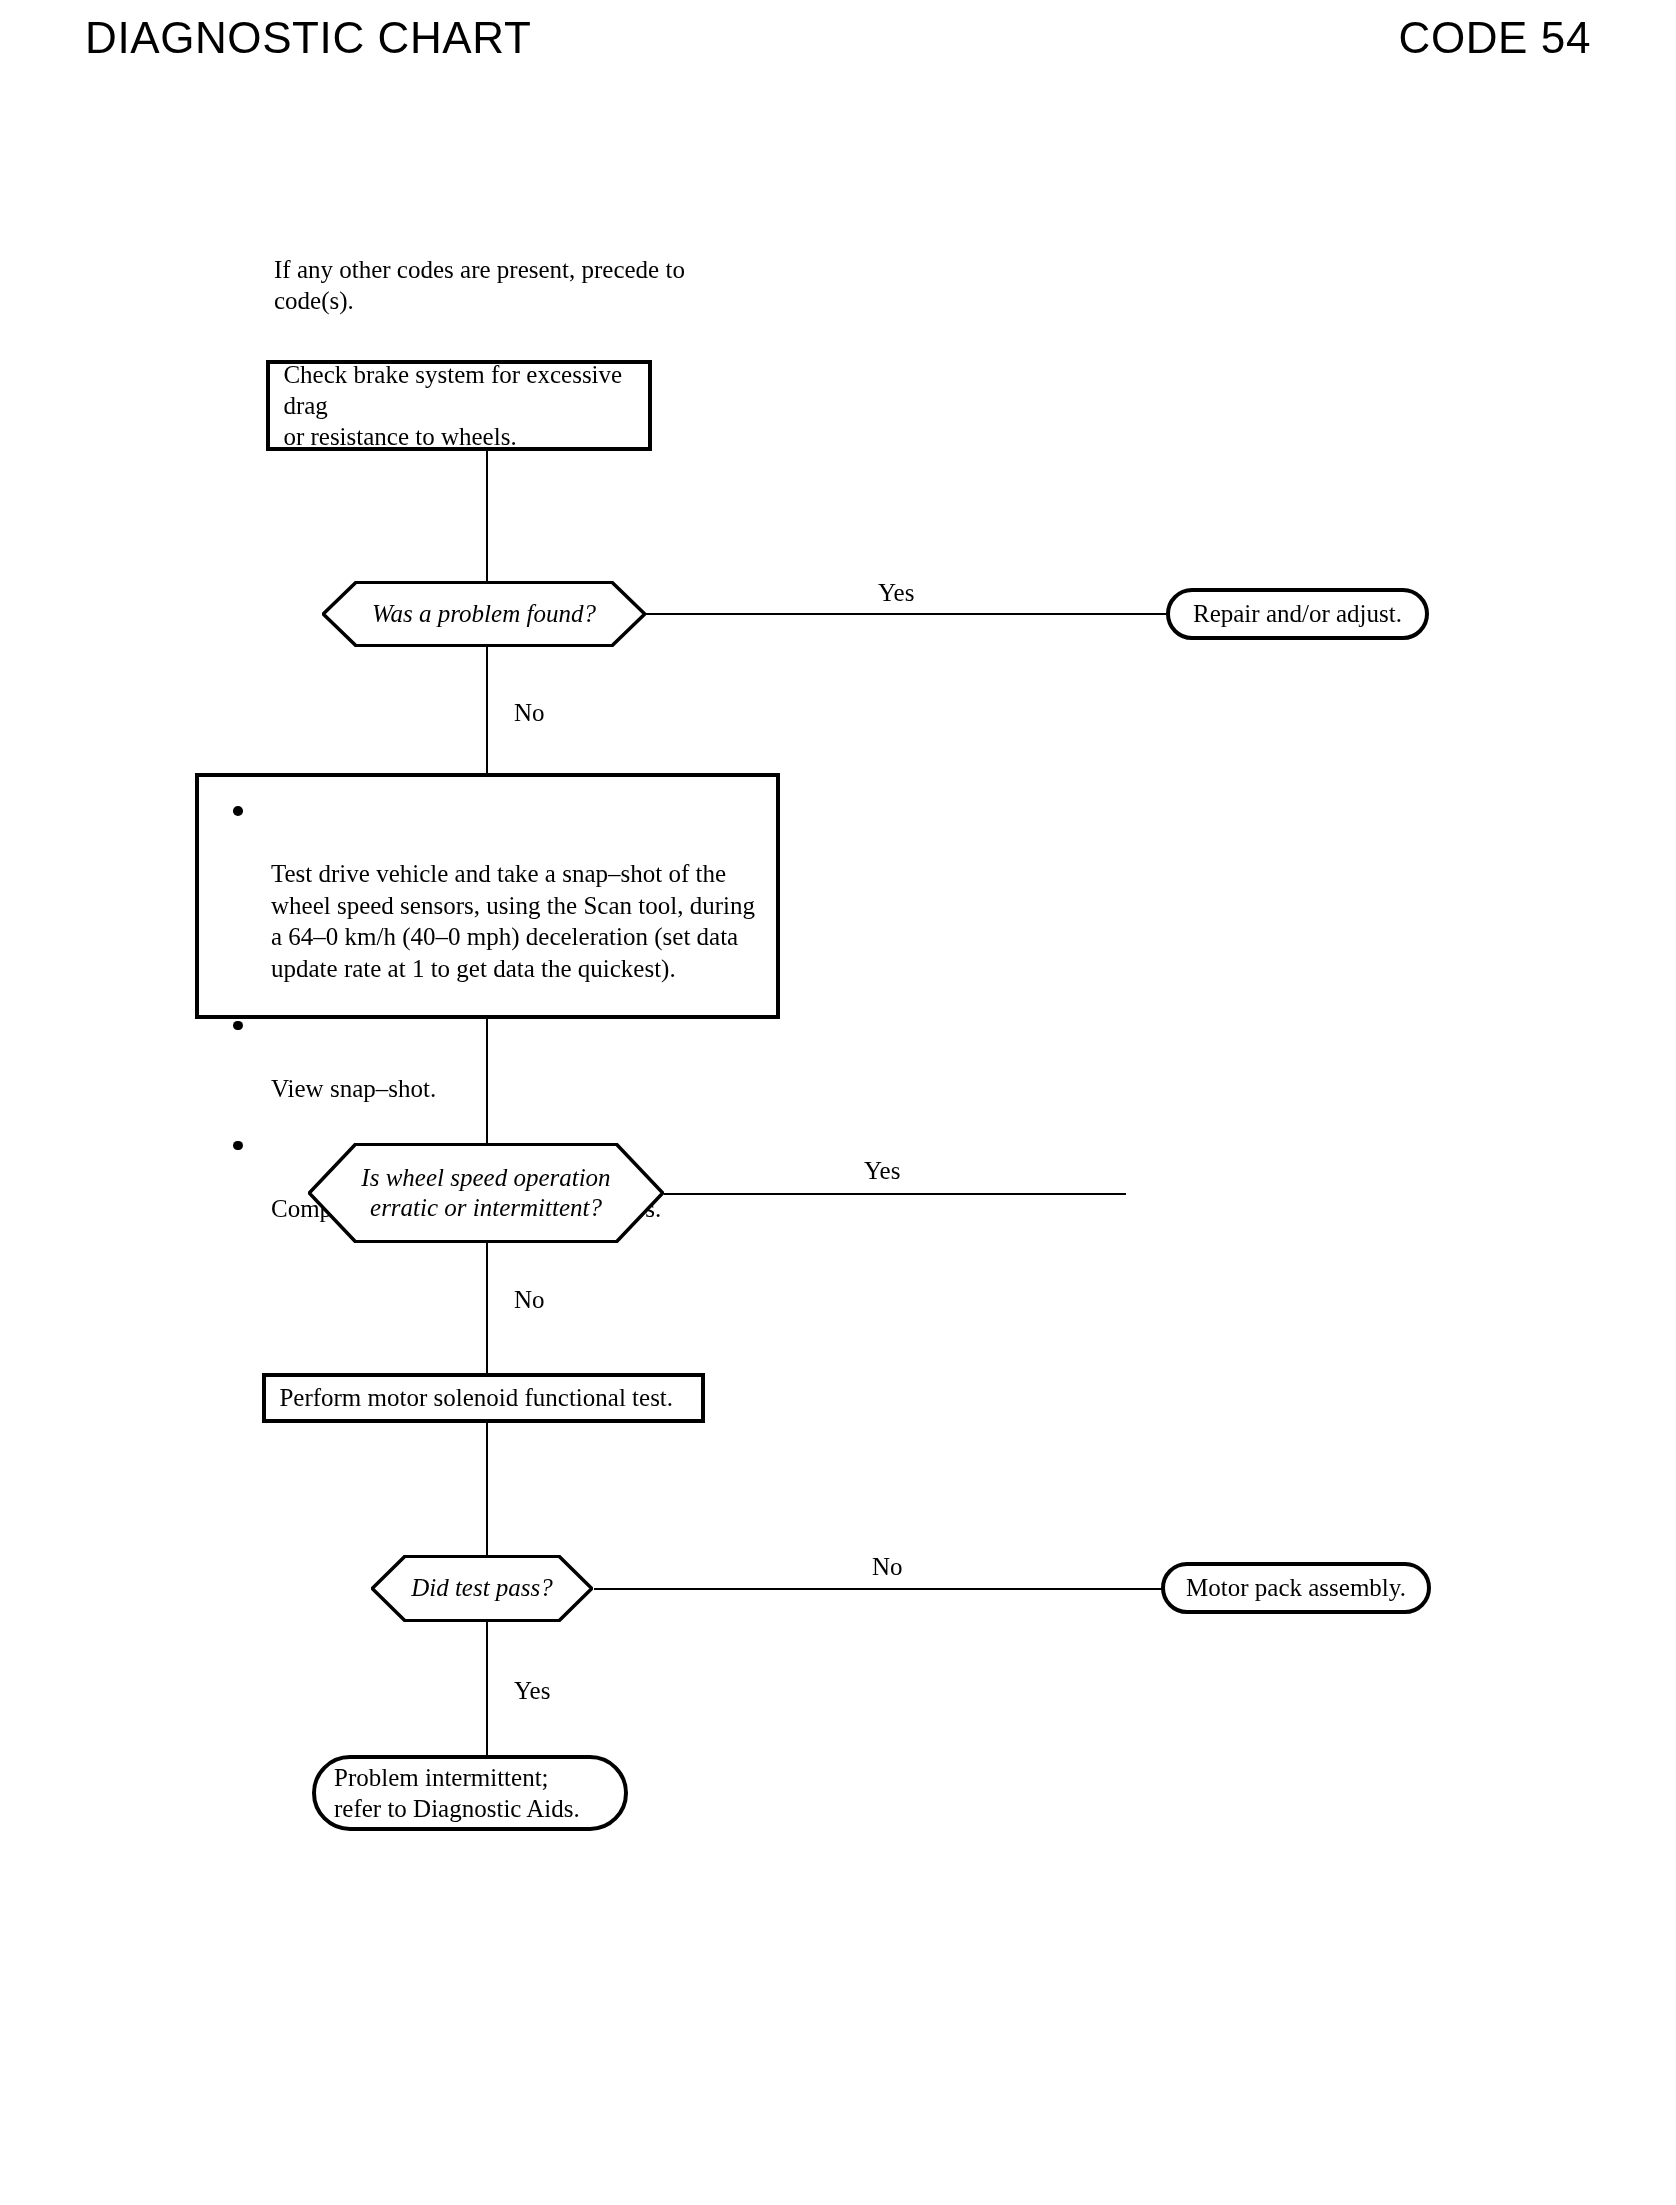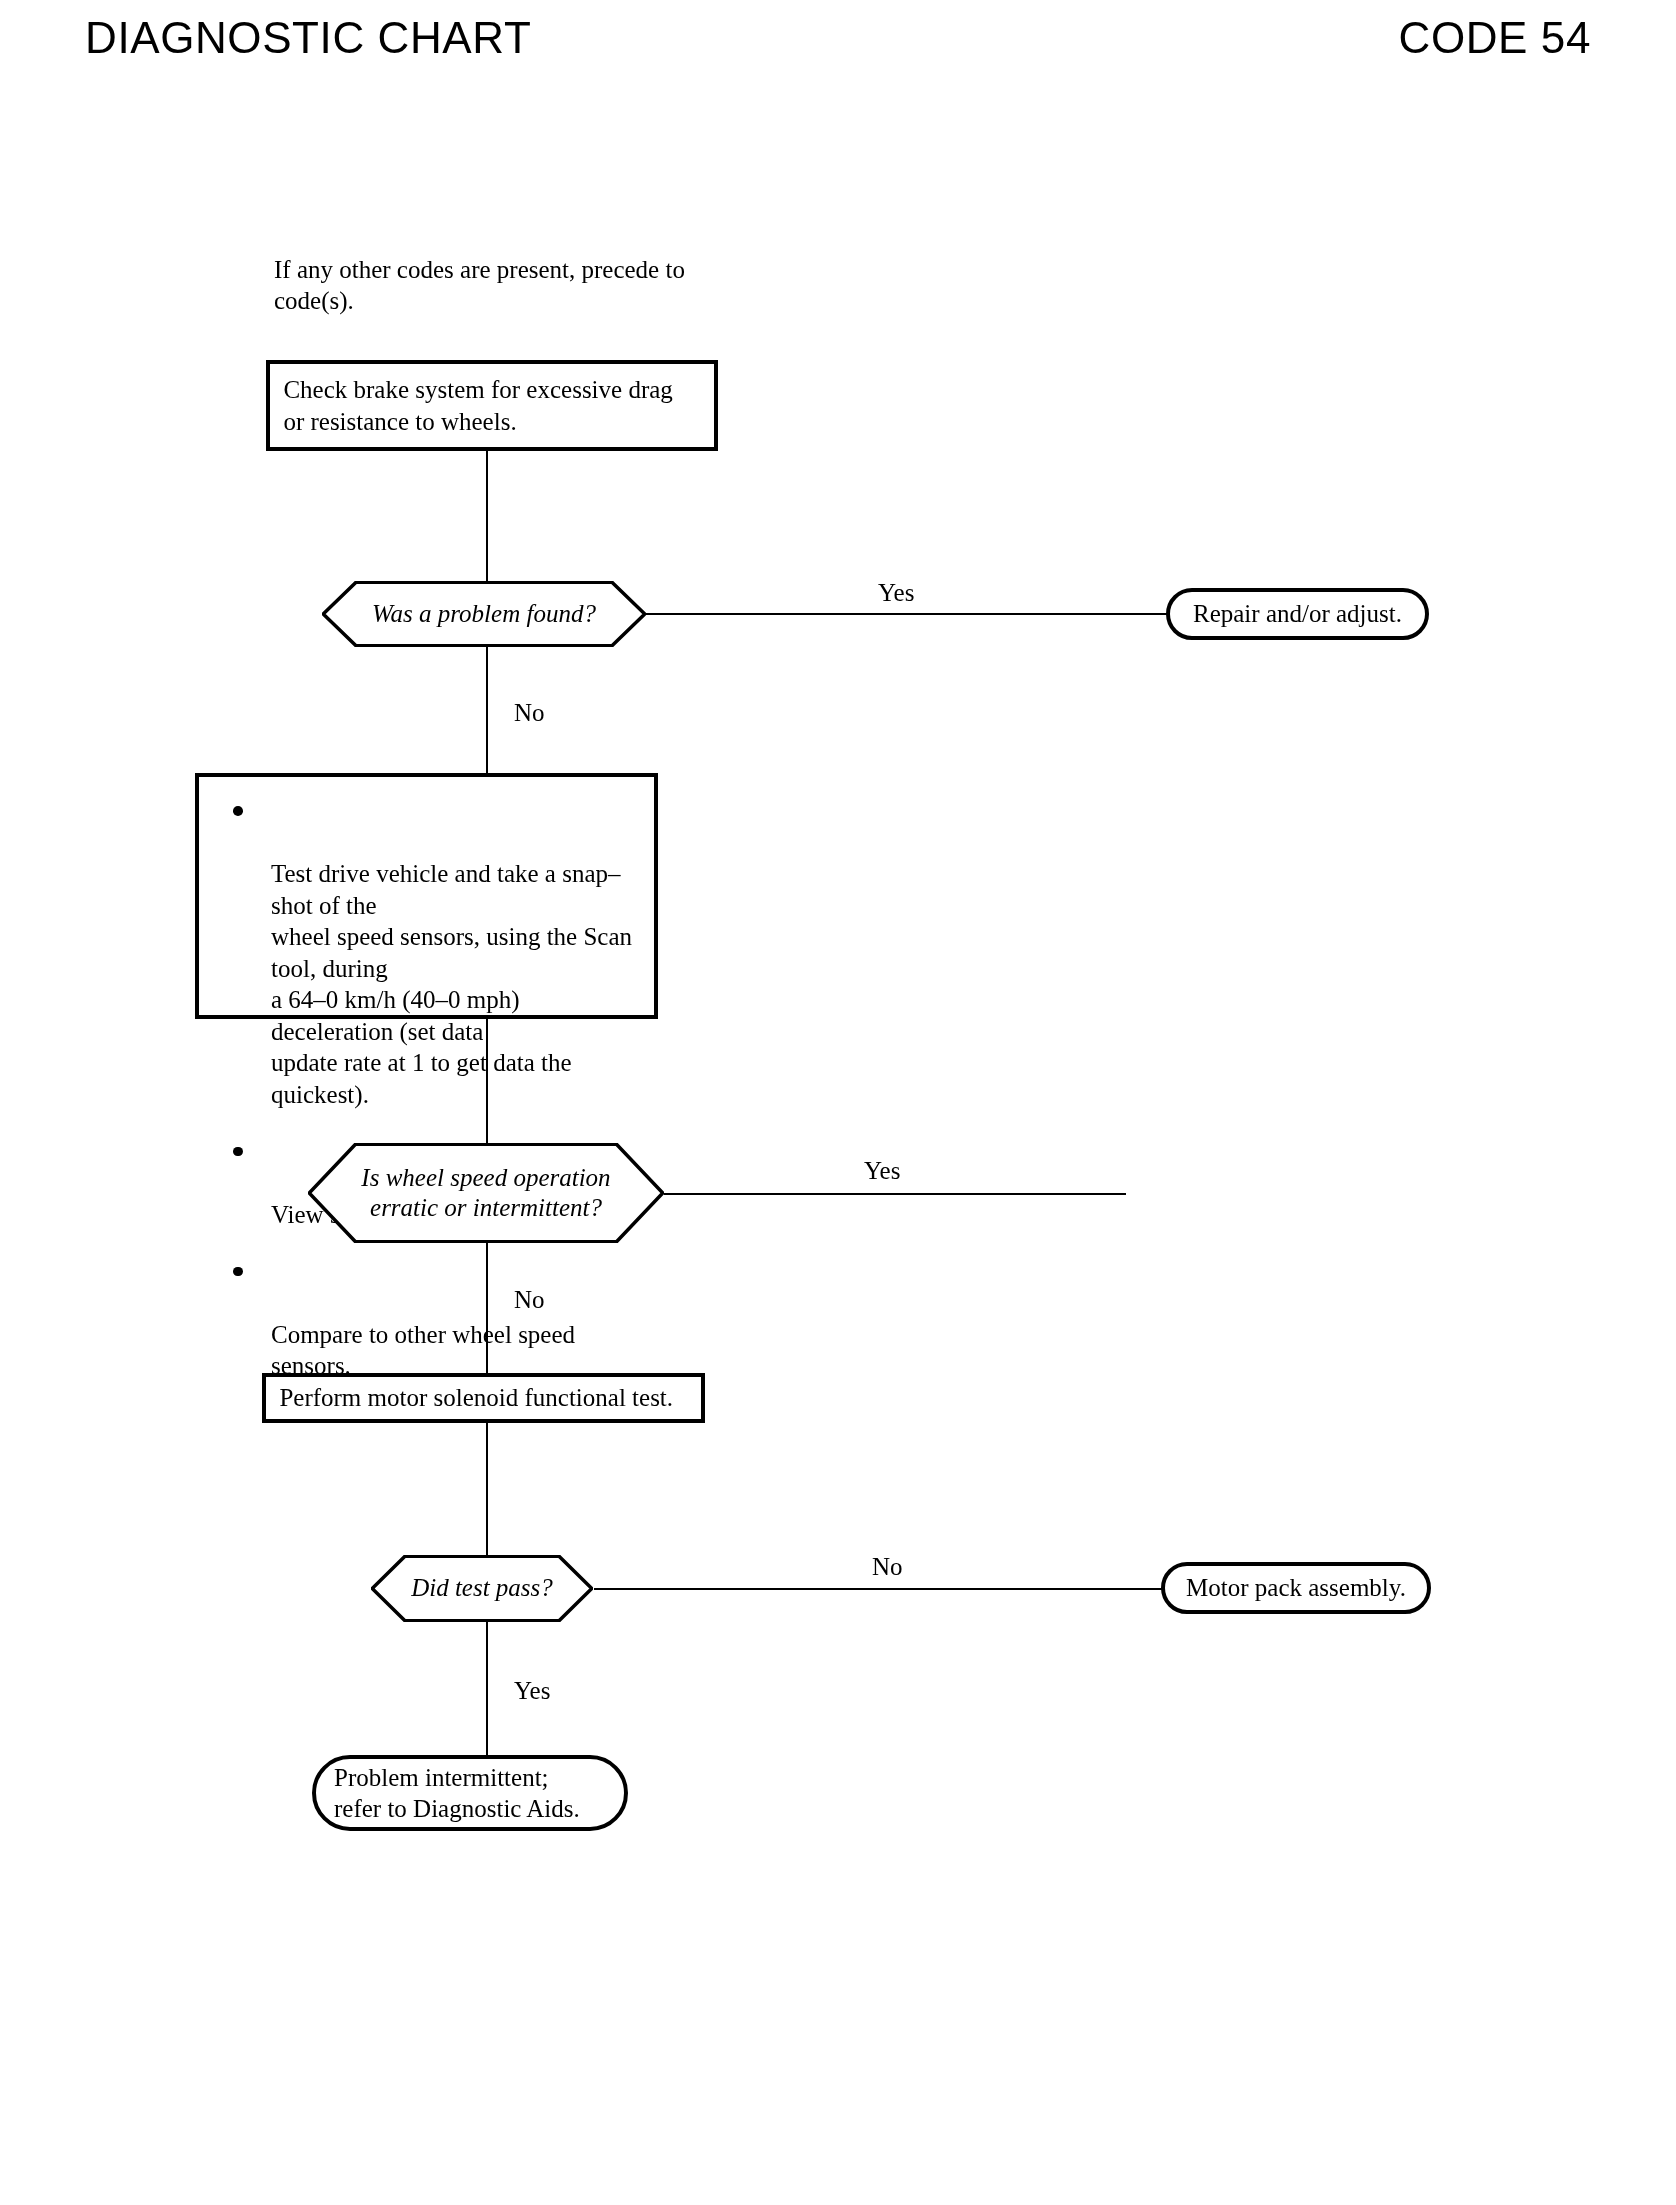--- a/index.html
+++ b/index.html
@@ -174,37 +174,37 @@
   <div class="hline" style="left:664px; top:1193px; width:462px;"></div>
 
   <div class="vline" style="left:486px; top:1225px; height:149px;"></div>
 
   <div class="vline" style="left:486px; top:1421px; height:164px;"></div>
 
   <div class="hline" style="left:594px; top:1588px; width:569px;"></div>
 
   <div class="vline" style="left:486px; top:1621px; height:136px;"></div>
 
-  <div class="pbox" style="left:266px; top:360px; width:452px; height:91px;">
+  <div class="pbox" style="left:266px; top:360px; width:386px; height:91px;">
     <div class="ptext">Check brake system for excessive drag
 or resistance to wheels.</div>
   </div>
 
   <div class="hex" style="left:322px; top:581px; width:324px; height:66px;">
     <svg viewBox="0 0 533 108" preserveAspectRatio="none">
       <polygon points="56,2 477,2 531,54 477,106 56,106 2,54" fill="#ffffff" stroke="#000000" stroke-width="3.5" vector-effect="non-scaling-stroke"></polygon>
     </svg>
     <div class="htext">Was a problem found?</div>
   </div>
 
   <div class="pill center" style="left:1166px; top:588px; width:263px; height:52px; border-radius:26px;">
     <div class="ptext">Repair and/or adjust.</div>
   </div>
 
-  <div id="bullet-box" style="left:195px; top:773px; width:463px; height:246px;">
+  <div id="bullet-box" style="left:195px; top:773px; width:585px; height:246px;">
     <div class="bullet-row">
       <span class="dot"></span>
       <span>Test drive vehicle and take a snap–shot of the
 wheel speed sensors, using the Scan tool, during
 a 64–0 km/h (40–0 mph) deceleration (set data
 update rate at 1 to get data the quickest).</span>
     </div>
     <div class="bullet-row">
       <span class="dot"></span>
       <span>View snap–shot.</span>

